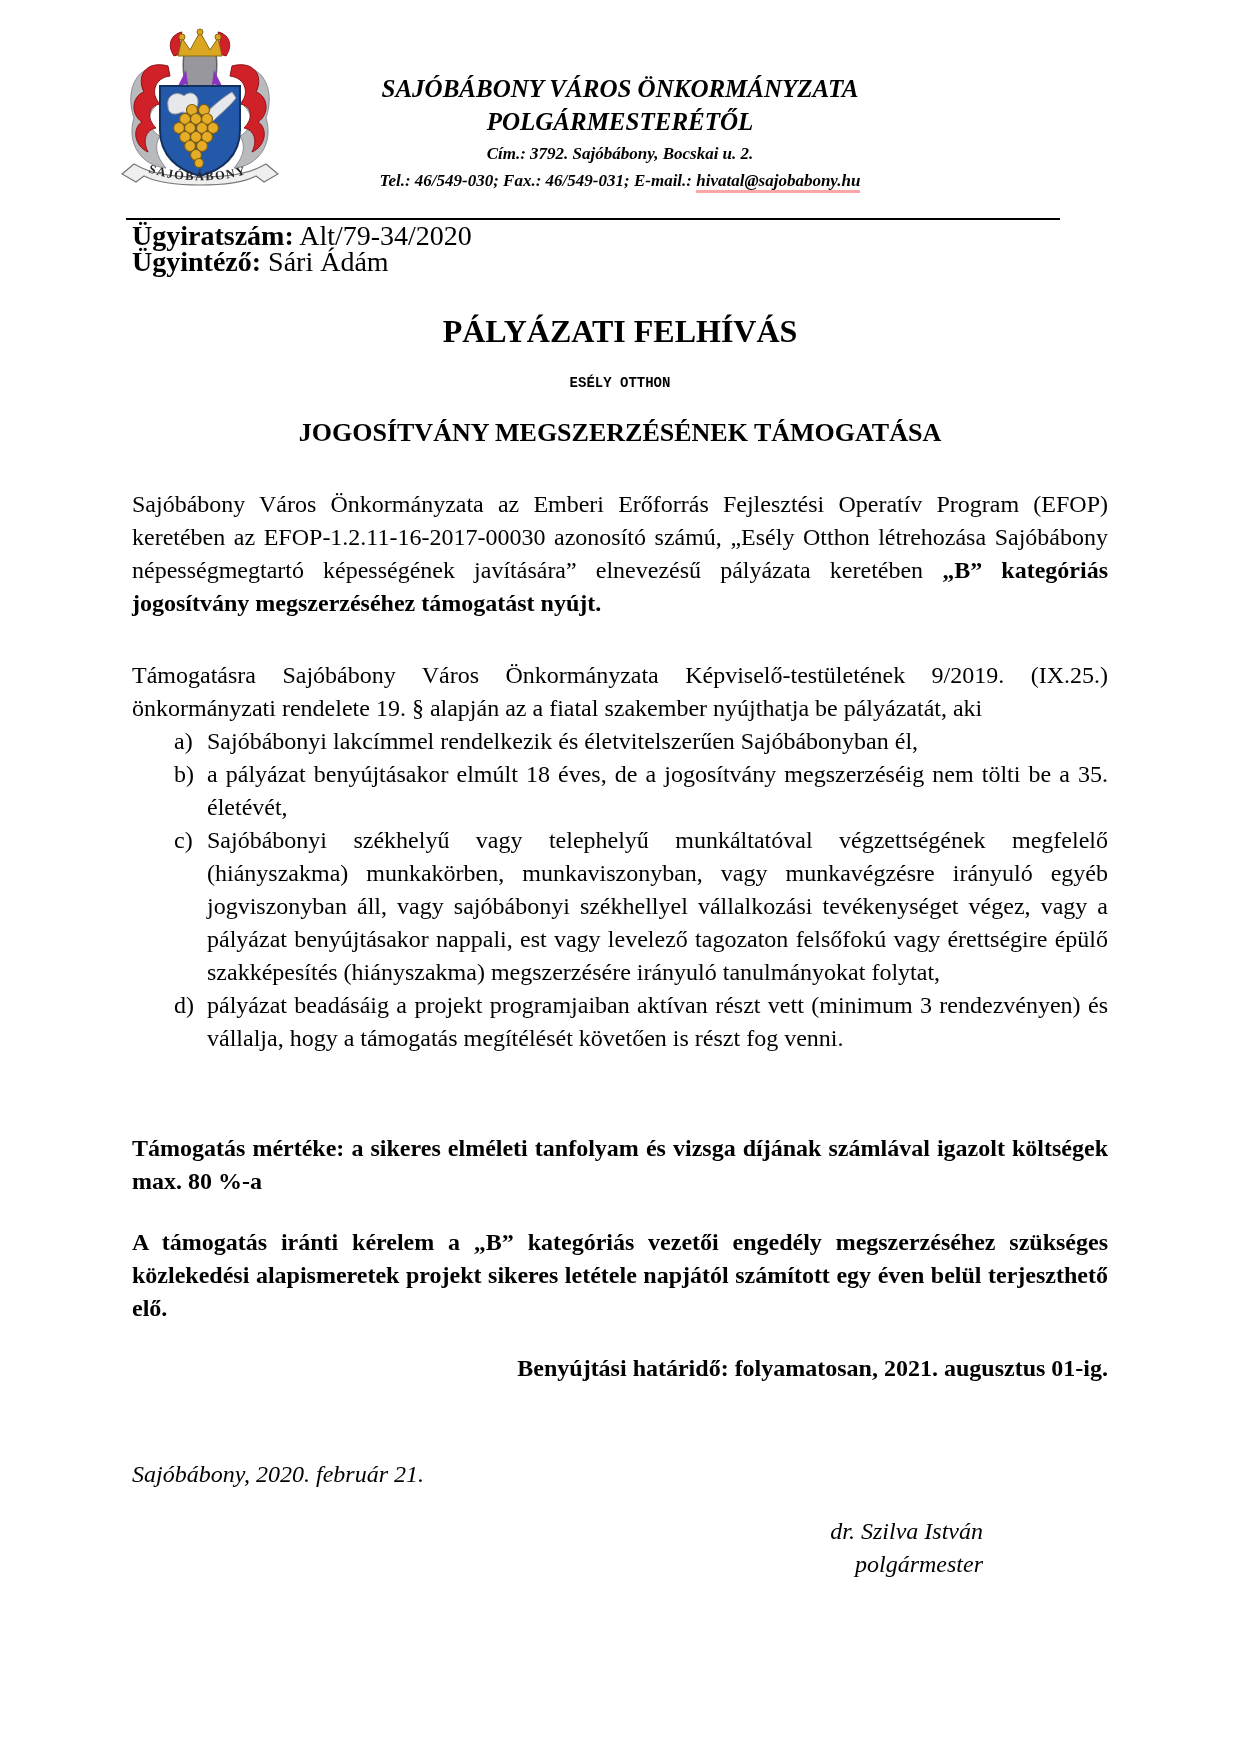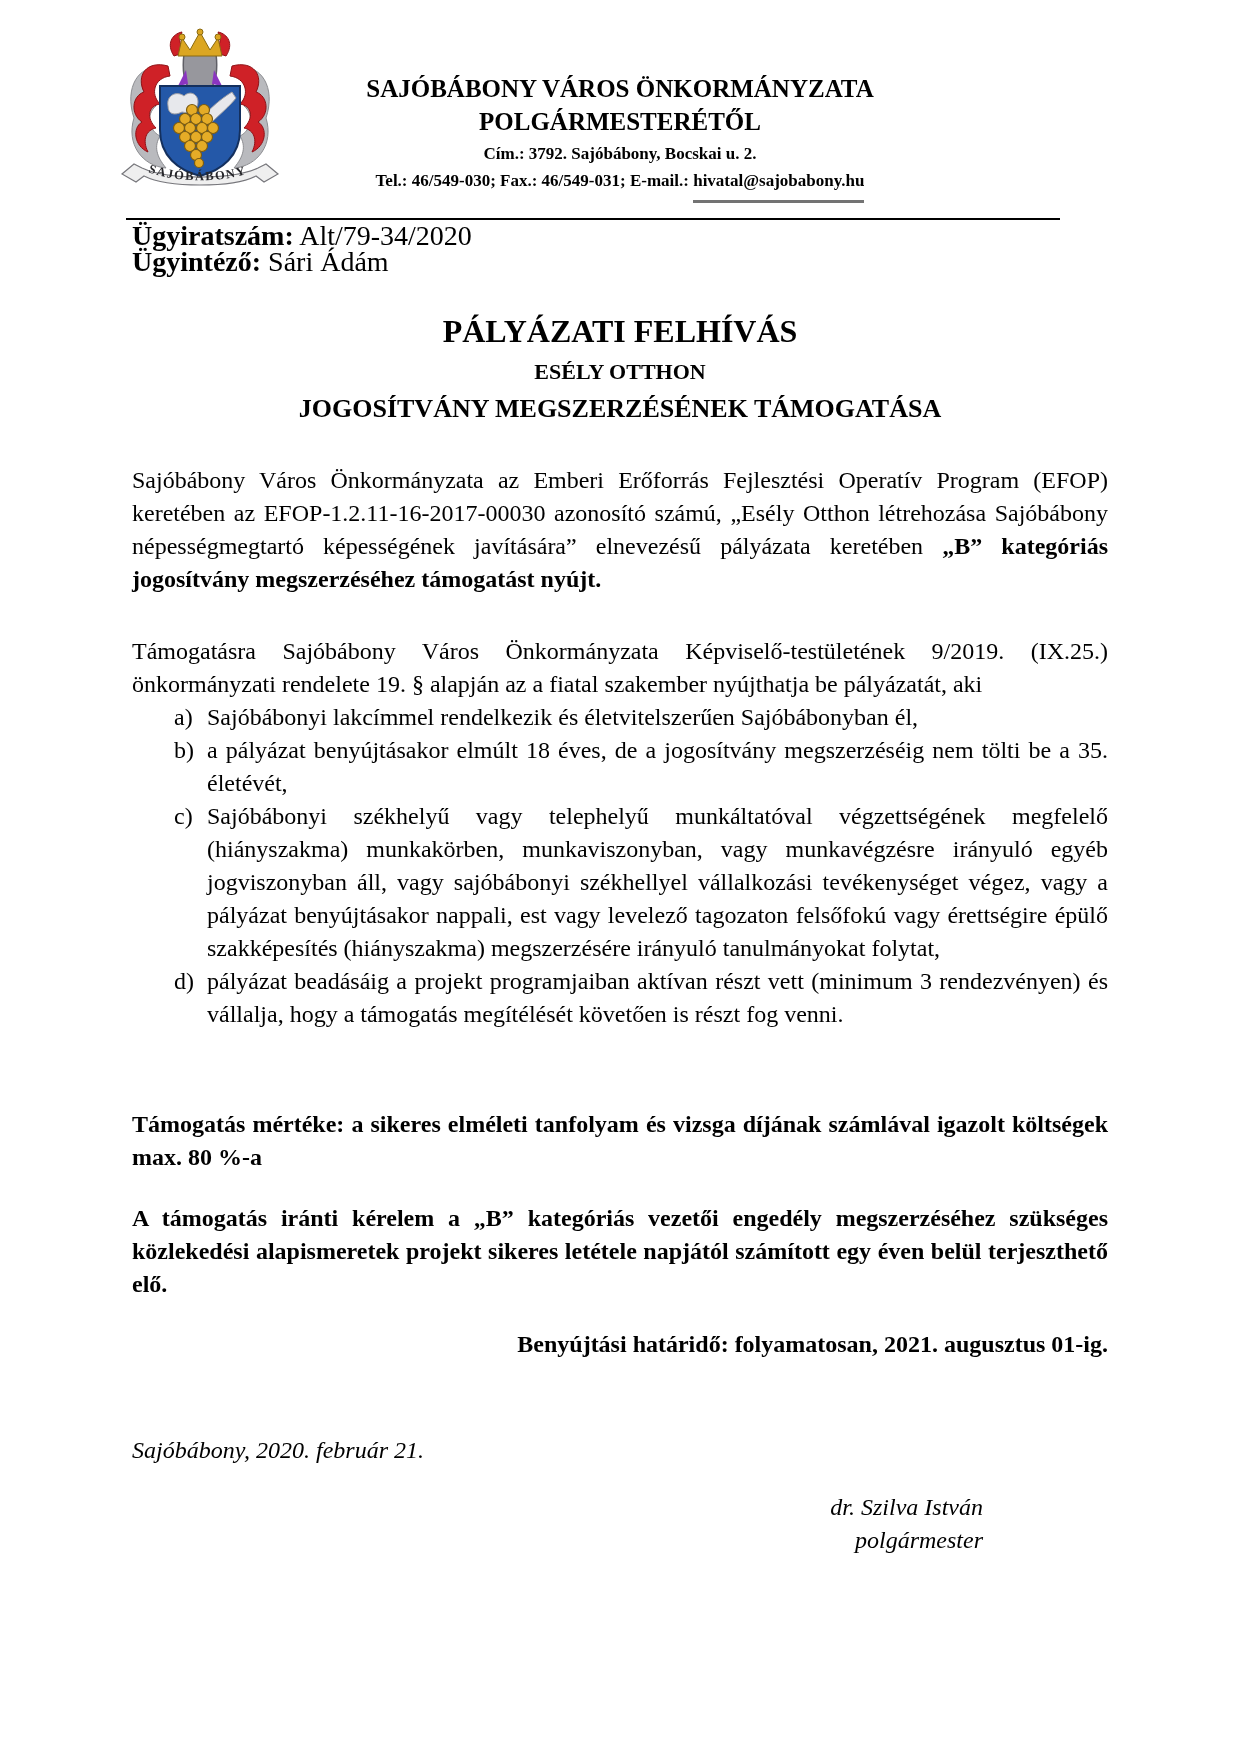--- a/index.html
+++ b/index.html
@@ -7,36 +7,36 @@
     width:1240px; height:1754px;
     font-family:"Liberation Serif","DejaVu Serif",serif;
     color:#000;
   }
   .page { position:relative; width:1240px; height:1754px; overflow:hidden; background:#fff; }
   .content { padding:0 132px; }
 
   
   .letterhead { position:relative; height:192px; }
   .coat-wrap { position:absolute; left:-24px; top:26px; width:184px; height:166px; }
-  .lh-text { text-align:center; padding-top:72px; }
+  .lh-text { text-align:center; padding-top:72px;font-style:italic; }
   .org-line { font-size:25px; font-weight:bold; line-height:33px; }
   .addr-line { font-size:17px; font-weight:bold; line-height:27px; }
   .addr-line.first { margin-top:2px; }
-  .email-link { color:#000; text-decoration:none; border-bottom:3px solid #737373; padding-bottom:10px; font-weight:bold;text-align:right; }
+  .email-link { color:#000; text-decoration:none; border-bottom:3px solid #fca5a5; padding-bottom:0px; font-weight:bold;text-align:right; }
 
   .sep { border-top:2px solid #000; width:934px; margin:26px 0 0 -6px; }
 
   
   .case-info { margin-top:3px; font-size:28px; line-height:26px; }
   .case-info b { font-weight:bold; }
 
   
   .title-block { text-align:center; margin-top:36px; }
   .doc-title { font-size:32px; font-weight:bold; line-height:40px; margin:0; }
-  .doc-sub1 { font-size:22px; font-weight:bold; line-height:33px; margin:4px; }
+  .doc-sub1 { font-size:14px; font-weight:bold; line-height:33px; margin:16px;font-family:Liberation Mono, monospace; }
   .doc-sub2 { font-size:26px; font-weight:bold; line-height:33px; margin:0; }
 
   
   .par { font-size:24px; line-height:33px; text-align:justify; margin:0; }
   .par.mt { margin-top:39px; }
   .par.mt2 { margin-top:39px; }
   .bold-par { font-weight:bold; }
 
   .cond-list { margin:0; }
   .cond { display:flex; padding-left:42px; font-size:24px; line-height:33px; }

